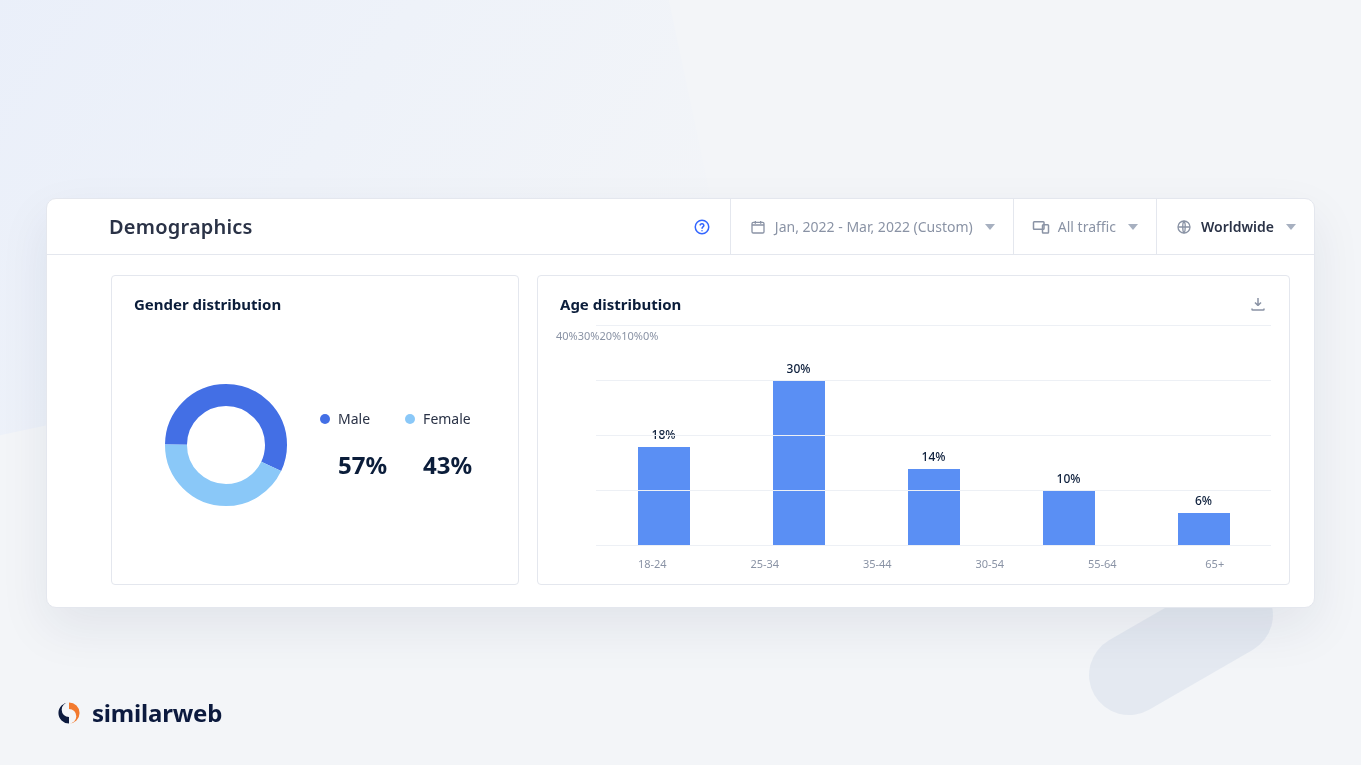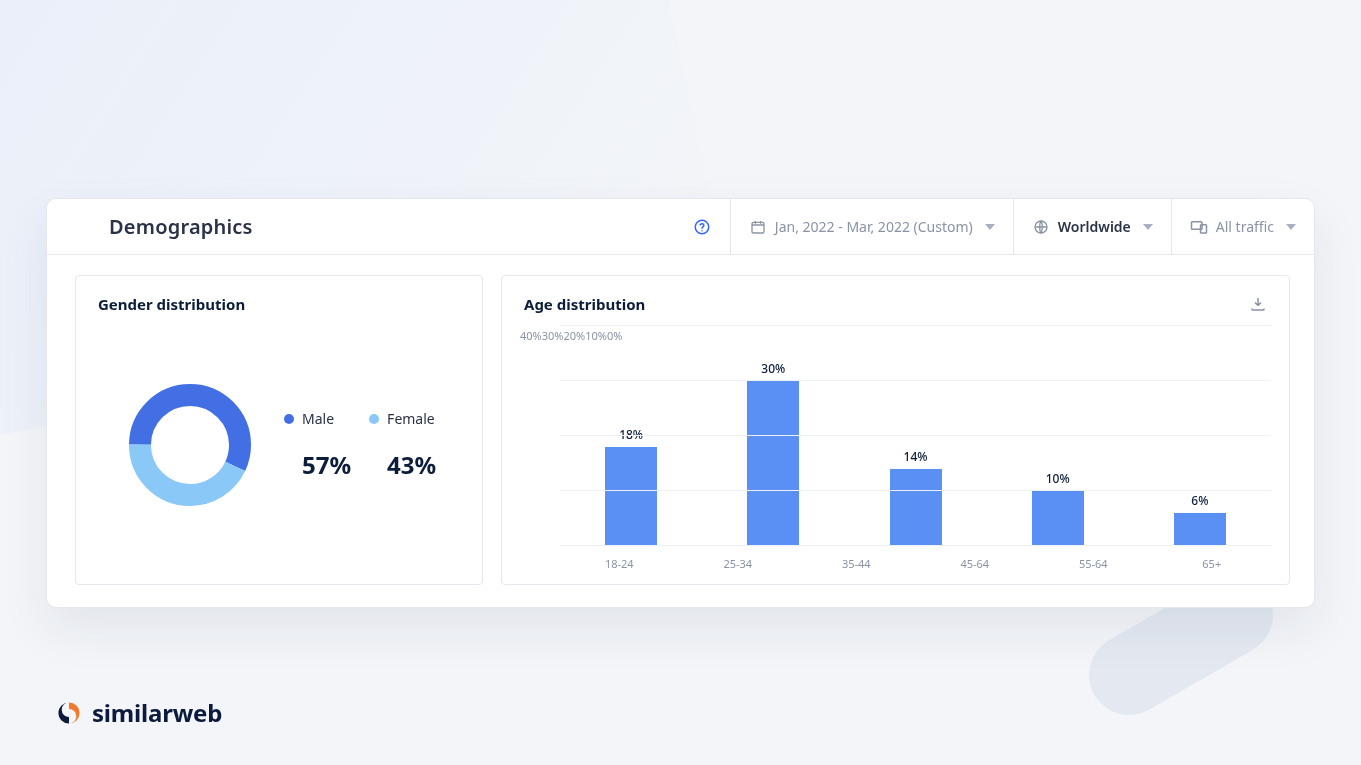--- a/index.html
+++ b/index.html
@@ -55,21 +55,21 @@
   }
   .hdr-seg .strong{color:#2a3246;font-weight:600;}
   .help-btn{
     display:flex;align-items:center;justify-content:center;
     width:56px;border-left:none;color:var(--blue-help);
     cursor:pointer;
   }
   .caret{width:0;height:0;border-left:5px solid transparent;border-right:5px solid transparent;border-top:6px solid #a7b0c0;margin-left:4px;}
   .ico{display:inline-flex;width:18px;height:18px;align-items:center;justify-content:center;color:#8a93a5;}
   .card-body{
-    flex:1;display:flex;gap:18px;padding:20px 24px 22px 28px;
+    flex:1;display:flex;gap:18px;padding:20px 24px 22px 64px;
   }
   .panel{
     background:var(--panel);border:1px solid var(--border);border-radius:4px;
     display:flex;flex-direction:column;
   }
   .panel-gender{flex:0 0 408px;}
   .panel-age{flex:1;}
   .panel-title{
     font-size:15px;font-weight:700;color:var(--text-dark);padding:18px 22px 6px 22px;
     display:flex;align-items:center;justify-content:space-between;
@@ -123,36 +123,36 @@
           <svg width="16" height="16" viewBox="0 0 24 24" fill="none" stroke="#8a93a5" stroke-width="2">
               <rect x="3" y="5" width="18" height="16" rx="2"></rect>
               <path d="M3 9h18M8 3v4M16 3v4"></path>
             </svg>
         </span>
         <span>Jan, 2022 - Mar, 2022 (Custom)</span>
         <span class="caret"></span>
       </div>
       <div class="hdr-seg">
         <span class="ico">
+          <svg width="18" height="16" viewBox="0 0 24 20" fill="none" stroke="#8a93a5" stroke-width="2">
+              <rect x="2" y="3" width="14" height="10" rx="1"></rect>
+              <rect x="14" y="7" width="8" height="11" rx="1"></rect>
+            </svg>
+        </span>
+        <span>All traffic</span>
+        <span class="caret"></span>
+      </div>
+      <div class="hdr-seg">
+        <span class="ico">
           <svg width="16" height="16" viewBox="0 0 24 24" fill="none" stroke="#8a93a5" stroke-width="2">
               <circle cx="12" cy="12" r="9"></circle>
               <path d="M3 12h18M12 3c2.5 3 2.5 15 0 18M12 3c-2.5 3-2.5 15 0 18"></path>
             </svg>
         </span>
         <span class="strong">Worldwide</span>
-        <span class="caret"></span>
-      </div>
-      <div class="hdr-seg">
-        <span class="ico">
-          <svg width="18" height="16" viewBox="0 0 24 20" fill="none" stroke="#8a93a5" stroke-width="2">
-              <rect x="2" y="3" width="14" height="10" rx="1"></rect>
-              <rect x="14" y="7" width="8" height="11" rx="1"></rect>
-            </svg>
-        </span>
-        <span>All traffic</span>
         <span class="caret"></span>
       </div>
     </div>
   </div>
 
   <div class="card-body">
 
     <div class="panel panel-gender">
       <div class="panel-title">
         <span>Gender distribution</span>
@@ -226,21 +226,21 @@
             <div class="grid-line" style="bottom: 100%;"></div>
                 <div class="grid-line" style="bottom: 75%;"></div>
                 <div class="grid-line" style="bottom: 50%;"></div>
                 <div class="grid-line" style="bottom: 25%;"></div>
                 <div class="grid-line" style="bottom: 0%;"></div>
               </div>
             <div class="x-axis" id="xaxis">
                 <span>18-24</span>
                 <span>25-34</span>
                 <span>35-44</span>
-                <span>45-64</span>
+                <span>30-54</span>
                 <span>55-64</span>
                 <span>65+</span>
               </div>
           </div>
         </div>
       </div>
     </div>
 
   </div>
 </div>

